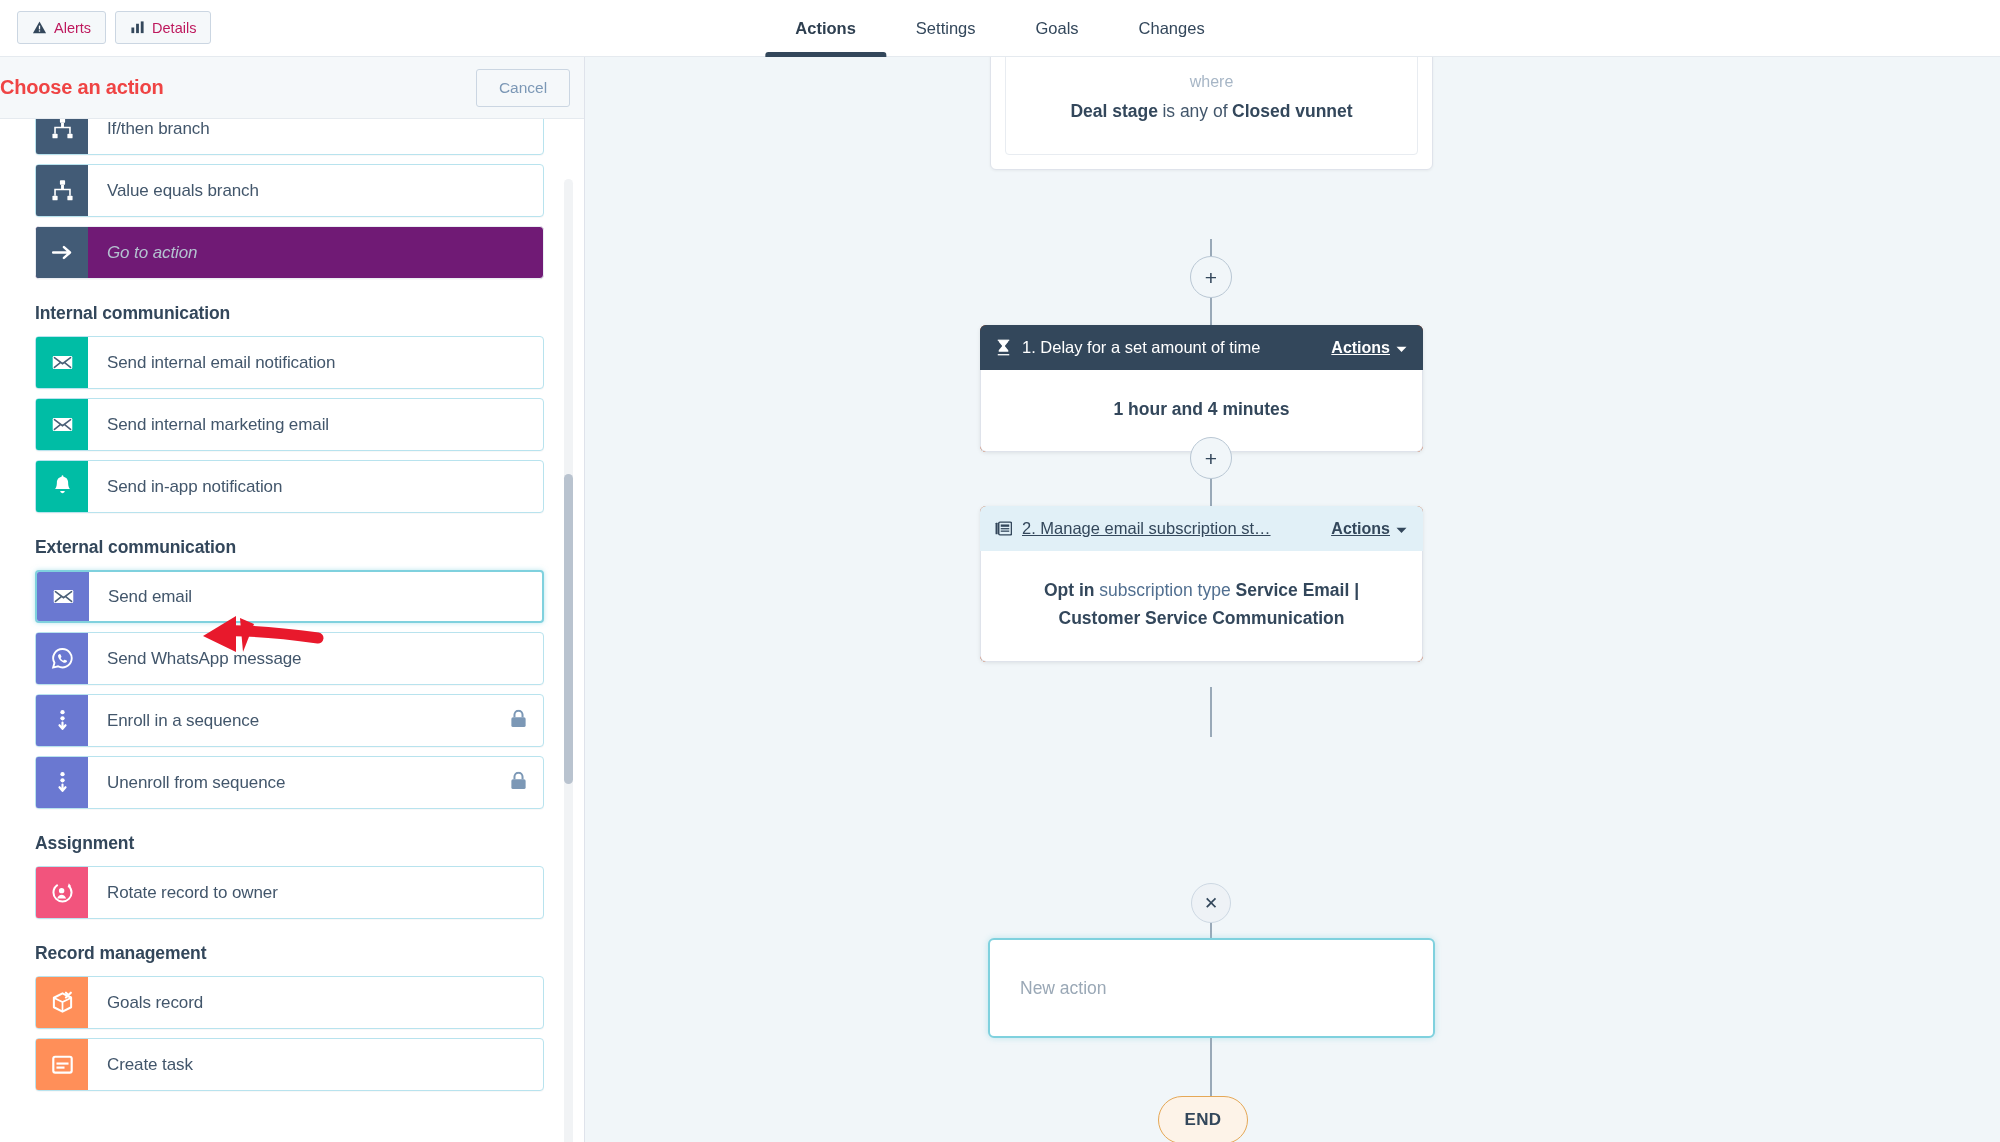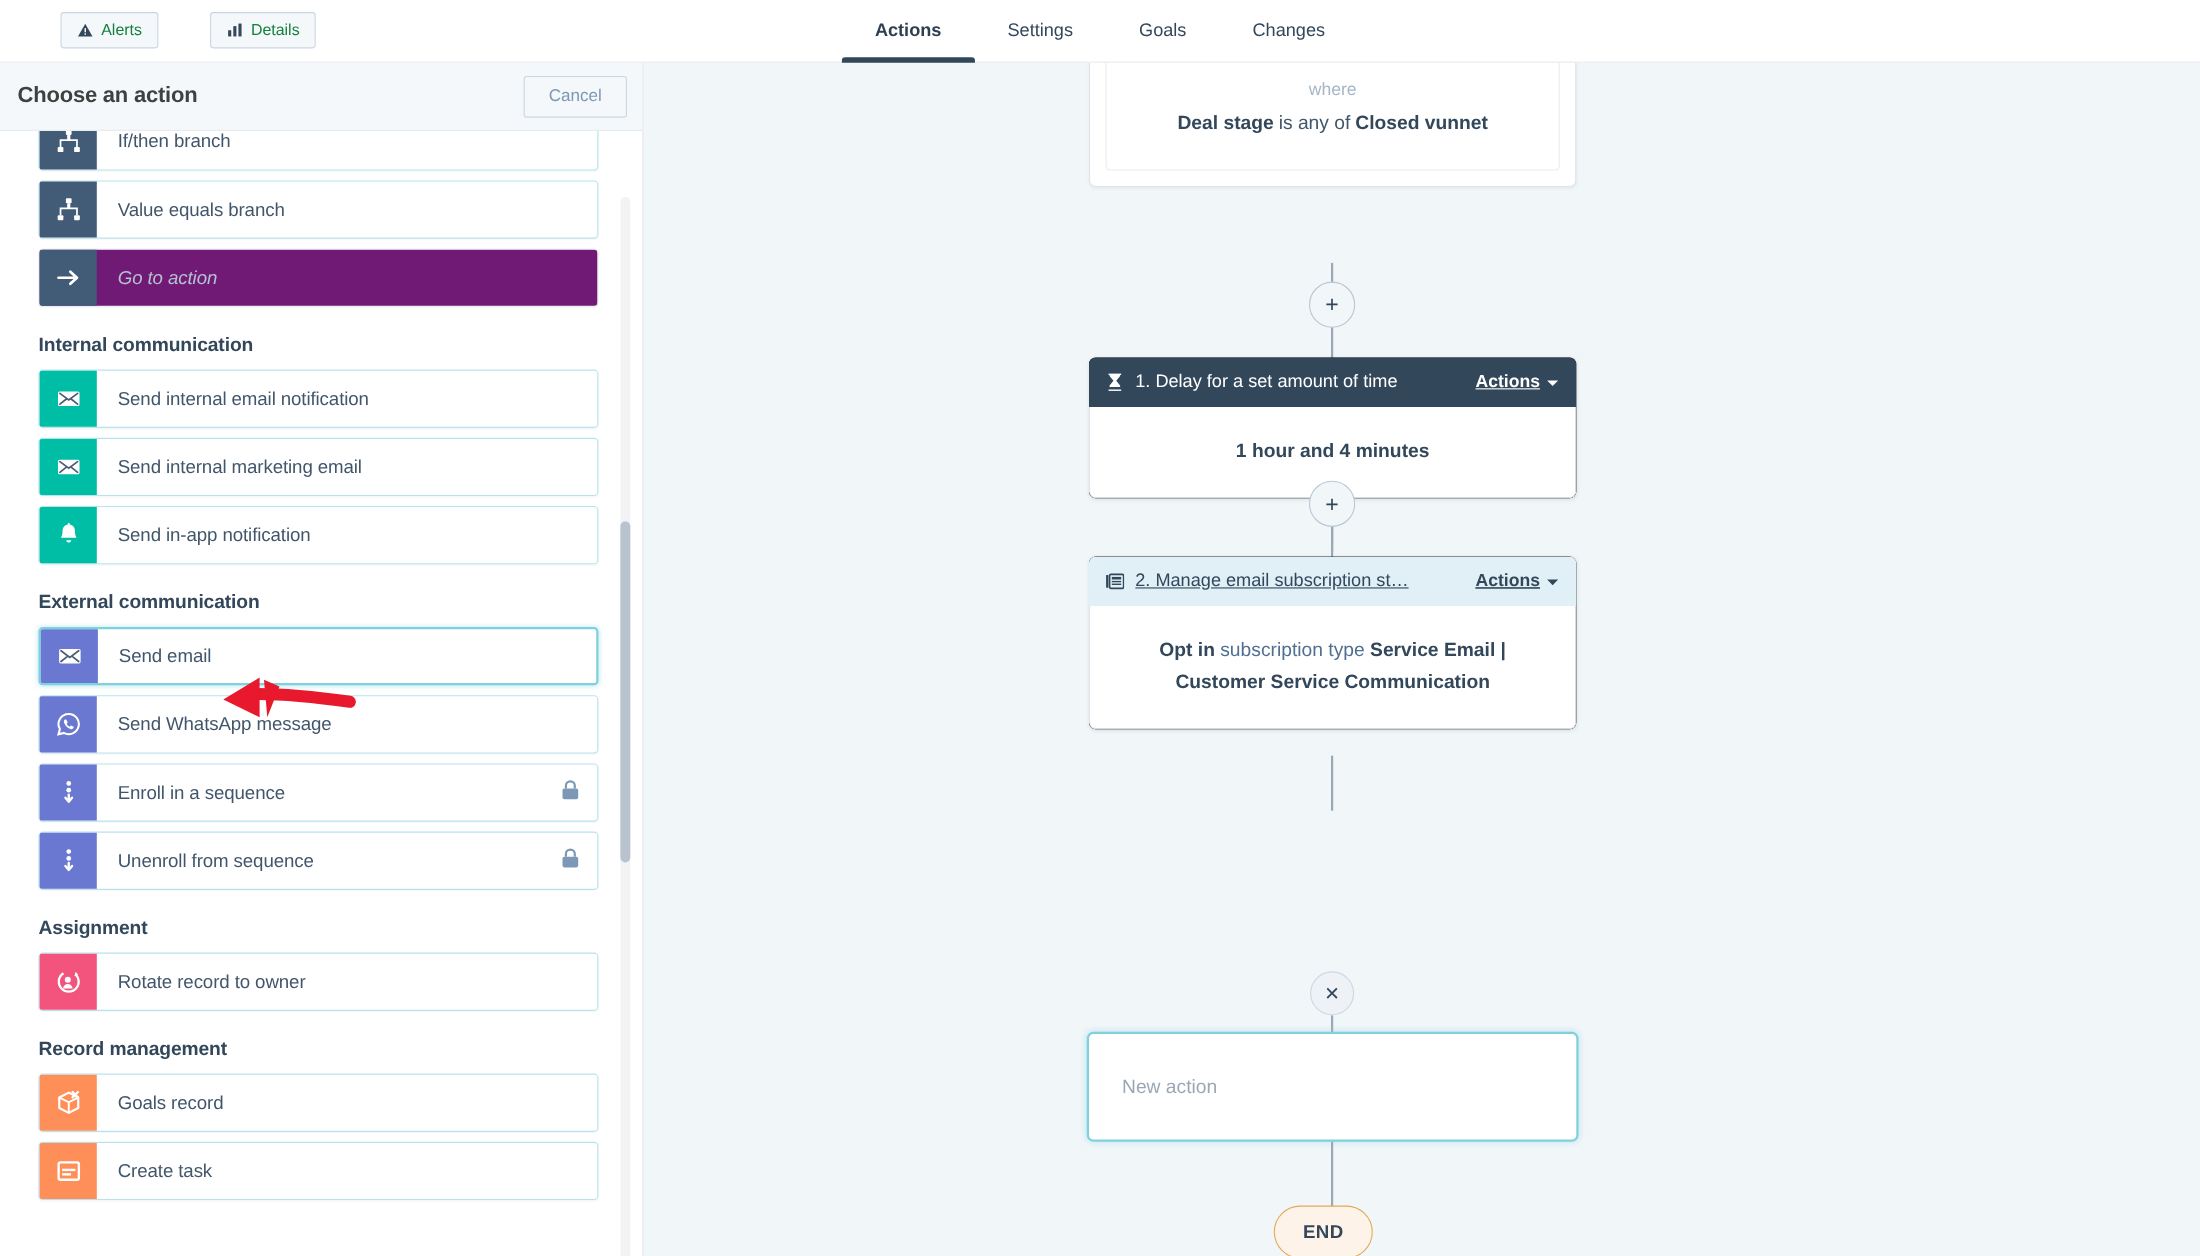--- a/index.html
+++ b/index.html
@@ -21,22 +21,22 @@
   .topbar-left {
     position: absolute; left: 17px; top: 11px;
     display: flex; gap: 9px;
   }
   .tb-btn {
     display: flex; align-items: center; gap: 7px;
     height: 33px; padding: 0 14px;
     background: #f5f8fa;
     border: 1px solid #cbd6e2;
     border-radius: 3px;
-    color: #15803d; font-size: 14.5px; font-weight: 500;
-    cursor: pointer; white-space: nowrap; margin-left: 38px;
+    color: #be185d; font-size: 14.5px; font-weight: 500;
+    cursor: pointer; white-space: nowrap;
   }
   .tb-btn svg { display:block; }
 
   .tabs {
     position: absolute; left: 50%; top: 0;
     transform: translateX(-50%);
     display: flex; height: 57px; align-items: stretch;
     gap: 0;
   }
   .tab {
@@ -61,22 +61,22 @@
     overflow: hidden;
   }
   .panel-header {
     position: relative;
     height: 62px;
     background: #f5f8fa;
     border-bottom: 1px solid #e5eaef;
     display: flex; align-items: center;
   }
   .panel-title {
-    margin-left: 16px;
-    font-size: 20px; font-weight: 700; color: #404040;
+    margin-left: 0;
+    font-size: 20px; font-weight: 700; color: #ef4444;
     letter-spacing: -0.2px;
   }
   .cancel-btn {
     position: absolute; right: 14px; top: 12px;
     height: 38px; min-width: 94px; padding: 0 16px;
     background: #f5f8fa; border: 1px solid #cbd6e2;
     border-radius: 3px;
     color: #7c98b6; font-size: 15.5px;
     display: flex; align-items: center; justify-content: center;
     cursor: pointer;
@@ -194,23 +194,23 @@
     padding: 22px 18px 26px 18px;
     text-align: center;
     line-height: 1.82;
   }
   .e-bold { font-size: 17.5px; font-weight: 700; color: #33475b; }
   .e-mid  { font-size: 17.5px; color: #516f90; }
   .e-dim  { font-size: 16px; color: #a7b6c6; }
   .e-reg  { font-size: 17.5px; color: #42566b; }
 
   .step-card {
-    position: absolute; left: 405px;
+    position: absolute; left: 395px;
     width: 443px;
-    background: #000000;
+    background: #c2410c;
     border-radius: 6px;
     box-shadow: 0 1px 4px rgba(0,0,0,0.09);
     overflow: hidden;
   }
   .step-head {
     display: flex; align-items: center;
     height: 45px; padding: 0 16px 0 15px;
   }
   .step-head.dark { background: #33475b; color: #ffffff; }
   .step-head.light { background: #e1f0f7; color: #33475b; text-decoration: underline; }

